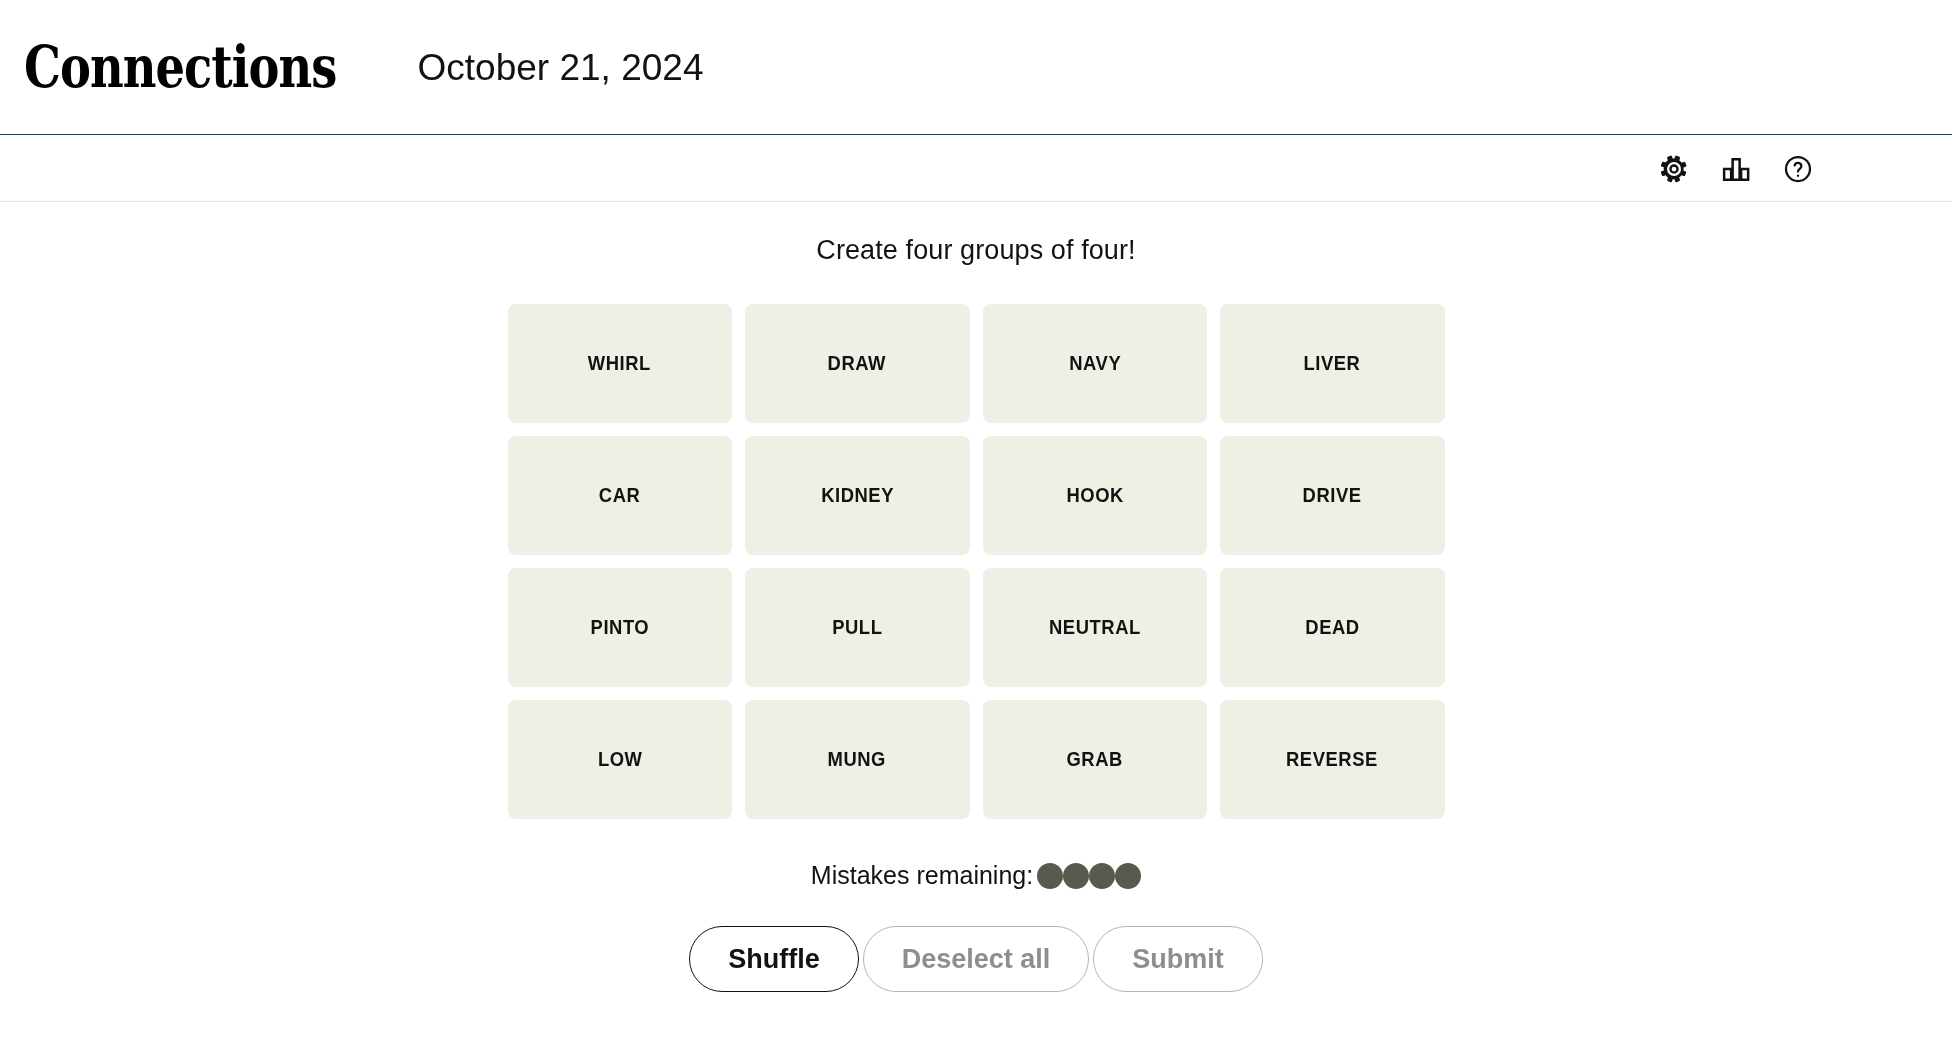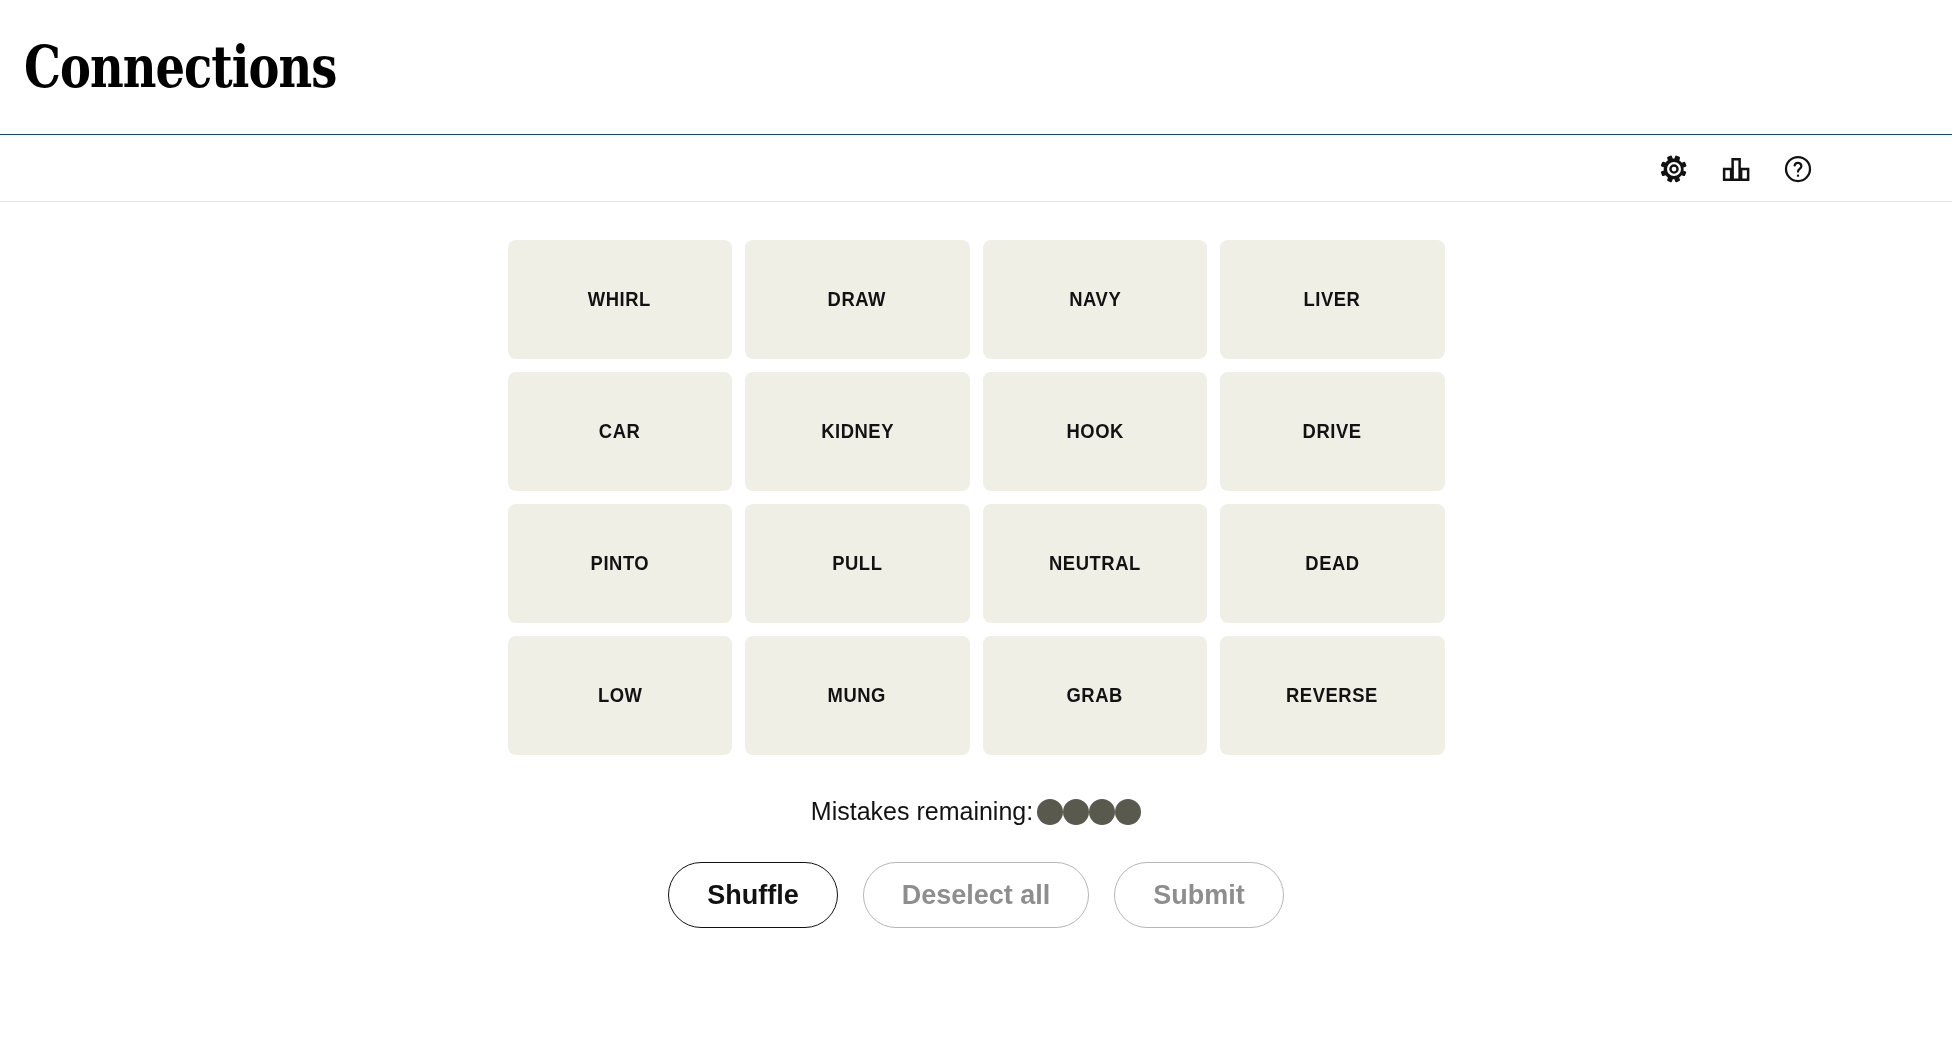--- a/index.html
+++ b/index.html
@@ -137,21 +137,21 @@
     border-radius: 50%;
     background: #5A594E;
   }
 
   
   .actions {
     display: flex;
     align-items: center;
     justify-content: center;
     margin-top: 36px;
-    gap: 25px;
+    gap: 4px;
   }
   .action-btn {
     height: 66px;
     border-radius: 34px;
     background: #FFFFFF;
     font-family: "Liberation Sans", sans-serif;
     font-size: 27px;
     padding: 0 38px;
     cursor: pointer;
     white-space: nowrap;
@@ -171,20 +171,21 @@
     cursor: default;
   }
 </style>
 </head>
 <body>
 
 <div id="app">
 
   <div class="masthead">
     <span class="brand-title">Connections</span>
+    <span class="brand-date">October 21, 2024</span>
   </div>
 
   <div class="toolbar">
 
     <button class="tool-btn">
       <span>
         <svg width="30" height="30" viewBox="0 0 24 24" fill="#121212">
           <path d="M12 8.2a3.8 3.8 0 1 0 0 7.6 3.8 3.8 0 0 0 0-7.6zm0 5.7a1.9 1.9 0 1 1 0-3.8 1.9 1.9 0 0 1 0 3.8z"></path>
           <path d="M21.3 13.9l-1.7-0.6a7.7 7.7 0 0 0 0-2.6l1.7-0.6a0.9 0.9 0 0 0 0.55-1.2l-0.85-2.1a0.9 0.9 0 0 0-1.15-0.5l-1.7 0.65a7.9 7.9 0 0 0-1.85-1.85L16.75 3.3a0.9 0.9 0 0 0-0.5-1.15L14.15 1.3a0.9 0.9 0 0 0-1.2 0.55L12.35 3.55a7.7 7.7 0 0 0-0.7 0 7.7 7.7 0 0 0-0.7 0L10.35 1.85a0.9 0.9 0 0 0-1.2-0.55L7.05 2.15a0.9 0.9 0 0 0-0.5 1.15l0.6 1.7a7.9 7.9 0 0 0-1.85 1.85L3.6 6.2a0.9 0.9 0 0 0-1.15 0.5L1.6 8.8a0.9 0.9 0 0 0 0.55 1.2l1.7 0.6a7.7 7.7 0 0 0 0 2.6l-1.7 0.6a0.9 0.9 0 0 0-0.55 1.2l0.85 2.1a0.9 0.9 0 0 0 1.15 0.5l1.7-0.65a7.9 7.9 0 0 0 1.85 1.85l-0.6 1.7a0.9 0.9 0 0 0 0.5 1.15l2.1 0.85a0.9 0.9 0 0 0 1.2-0.55l0.6-1.7a7.7 7.7 0 0 0 1.4 0l0.6 1.7a0.9 0.9 0 0 0 1.2 0.55l2.1-0.85a0.9 0.9 0 0 0 0.5-1.15l-0.6-1.7a7.9 7.9 0 0 0 1.85-1.85l1.7 0.65a0.9 0.9 0 0 0 1.15-0.5l0.85-2.1a0.9 0.9 0 0 0-0.55-1.2zM12 17.6A5.6 5.6 0 1 1 17.6 12 5.6 5.6 0 0 1 12 17.6z"></path>
         </svg>
@@ -208,20 +209,21 @@
           <path d="M9.3 9.1a2.75 2.75 0 0 1 5.4 0.75c0 1.85-2.7 2.3-2.7 4.15" stroke-linecap="round"></path>
           <circle cx="12" cy="17.3" r="0.95" fill="#121212" stroke="none"></circle>
         </svg>
       </span>
     </button>
 
   </div>
 
   <div class="game">
 
+    <div class="instruction">Create four groups of four!</div>
 
     <div class="board">
       <button class="tile">
           <span class="tile-label">WHIRL</span>
         </button>
       <button class="tile">
           <span class="tile-label">DRAW</span>
         </button>
       <button class="tile">
           <span class="tile-label">NAVY</span>

